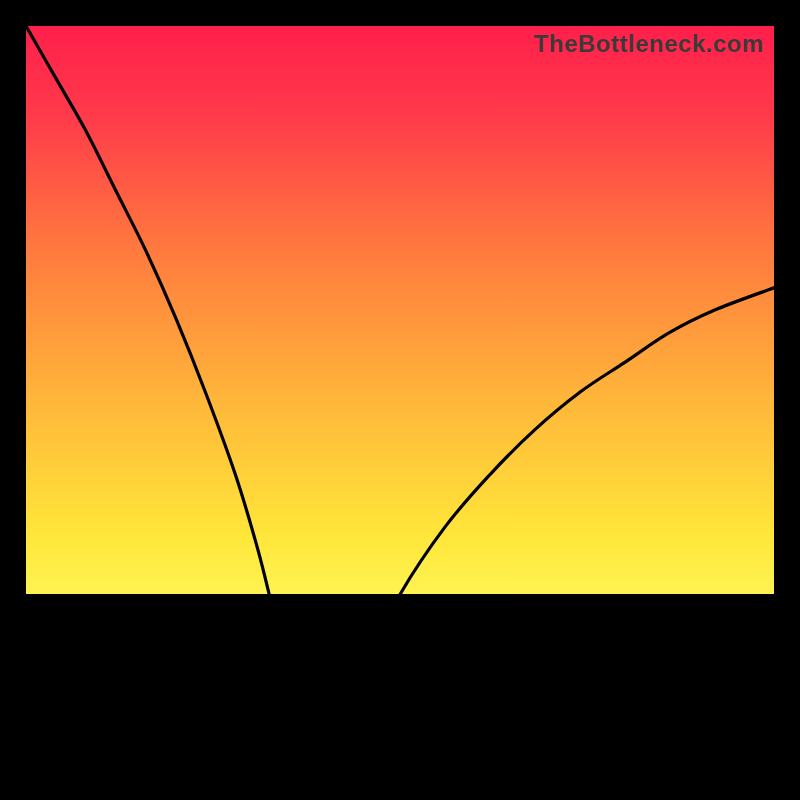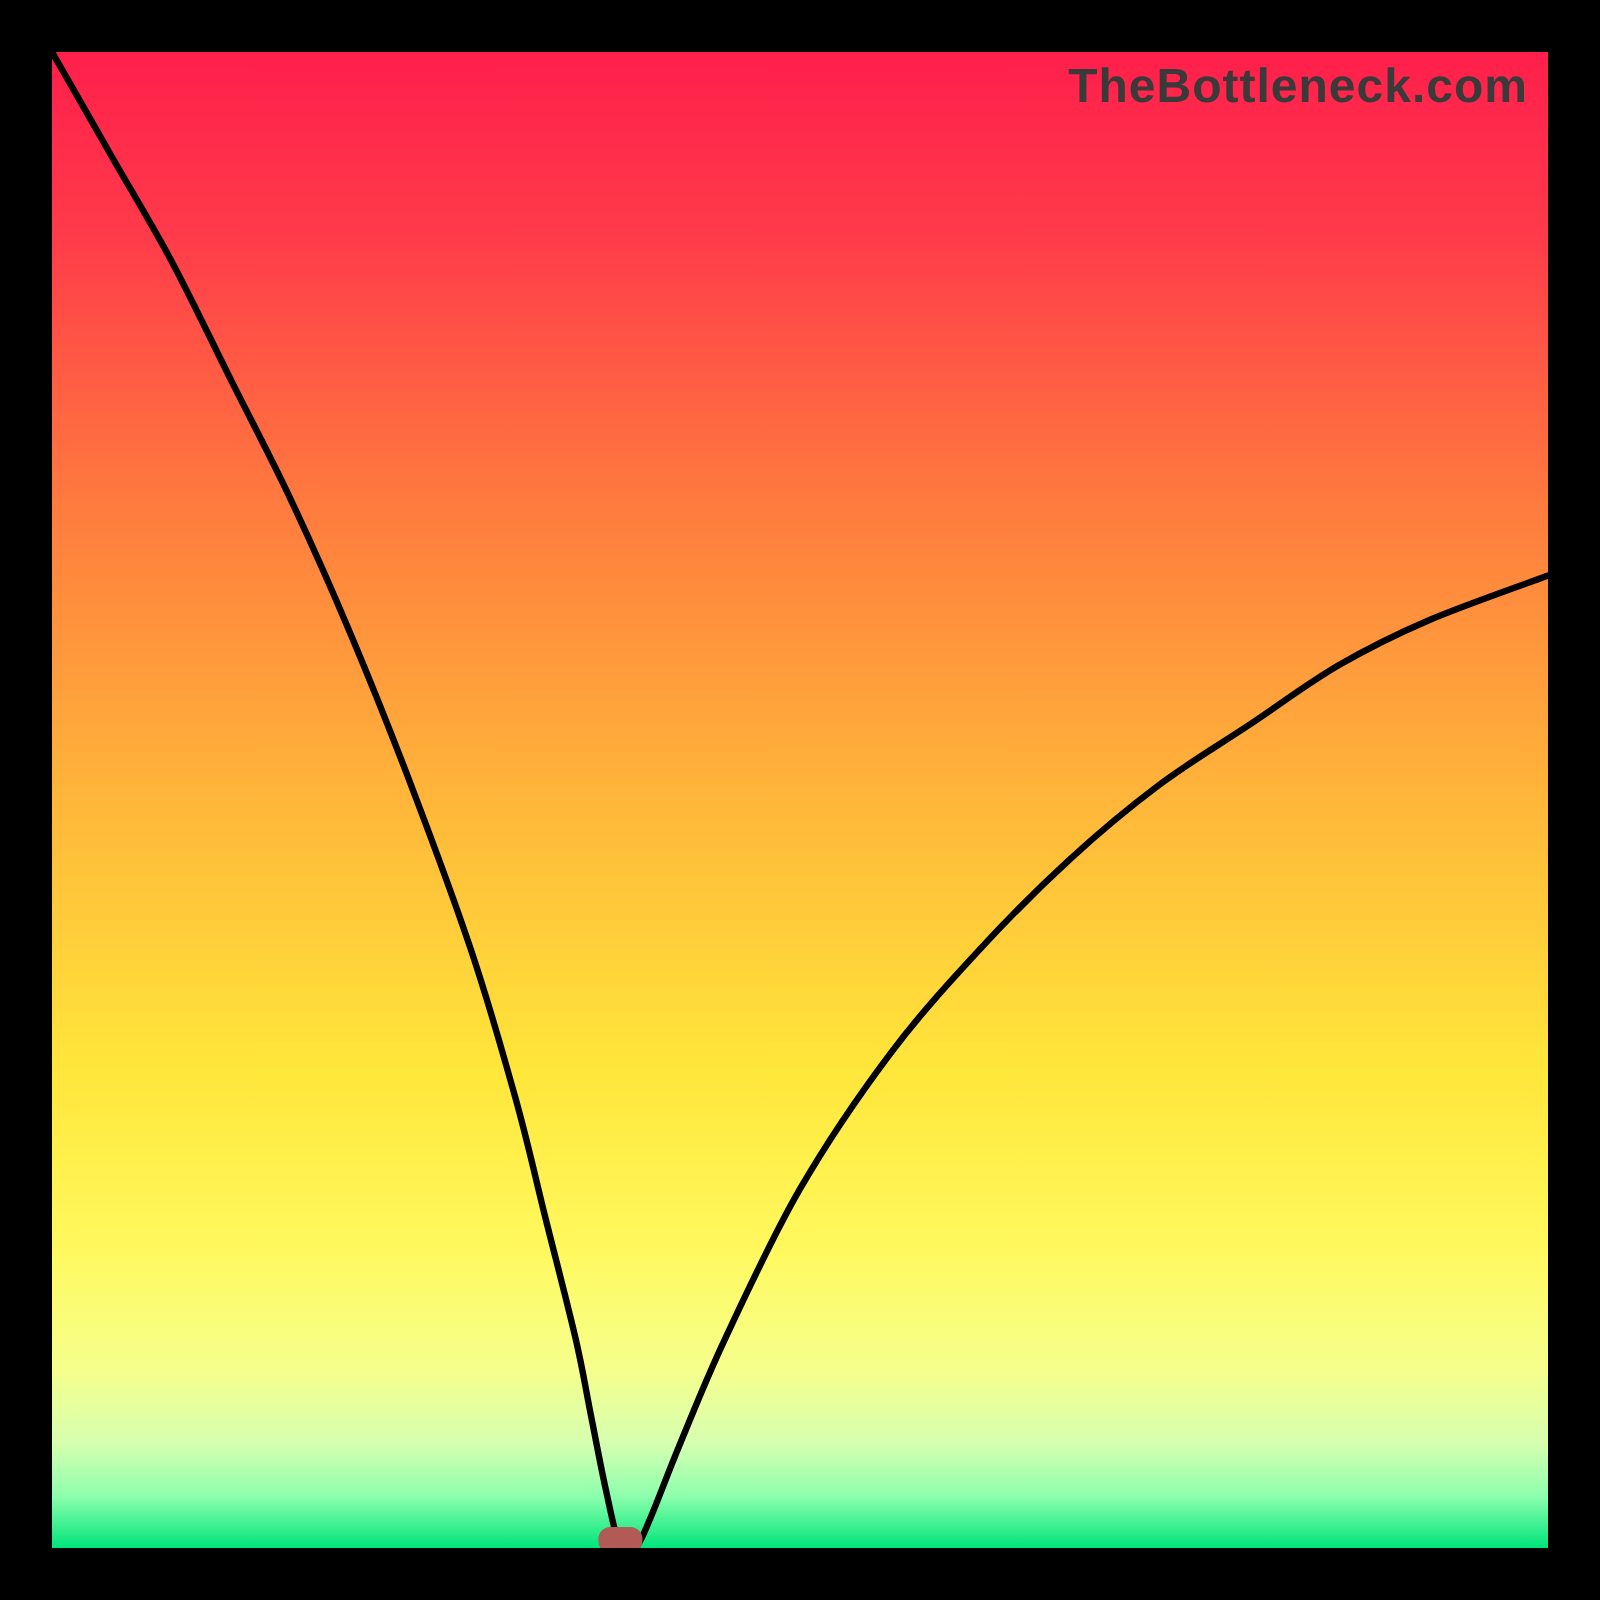--- a/index.html
+++ b/index.html
@@ -17,21 +17,21 @@
     top: 0;
     width: 800px;
     height: 800px;
     background: #000;
   }
   .plot {
     position: absolute;
     left: 26px;
     top: 26px;
     width: 748px;
-    height: 748px;
+    height: 568px;
     overflow: hidden;
   }
   .watermark {
     position: absolute;
     top: 4px;
     right: 10px;
     color: #3a3a3a;
     font-size: 24px;
     font-weight: 600;
     letter-spacing: 0.5px;

